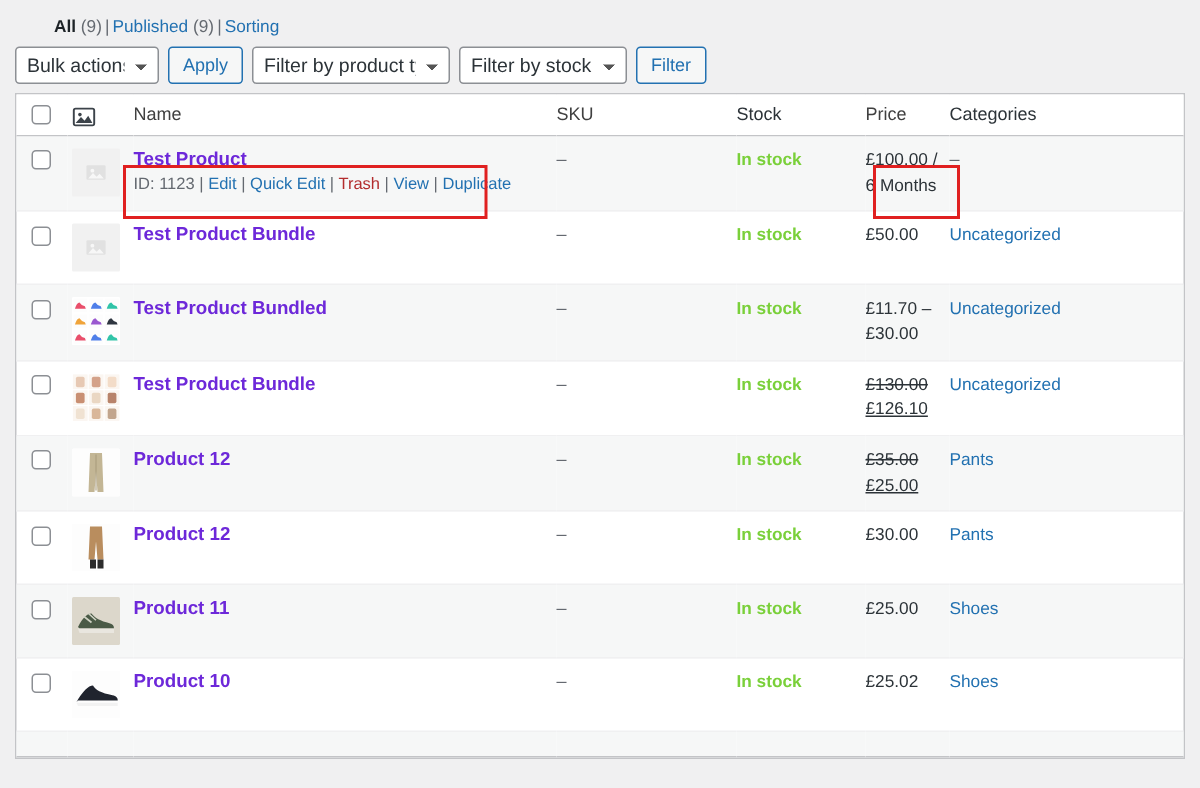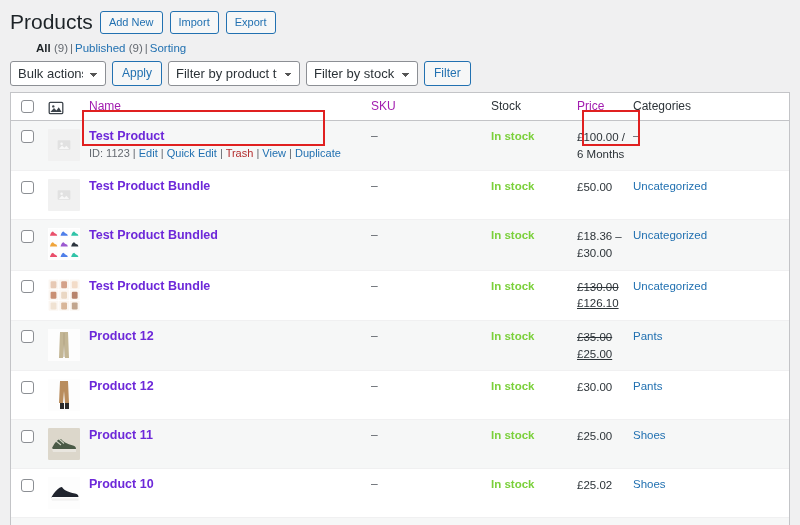--- a/index.html
+++ b/index.html
@@ -56,21 +56,21 @@
   table.wp-list{
     width:780px;border-collapse:separate;border-spacing:0;
     background:#fff;border:1px solid #c3c4c7;border-radius:0;
     table-layout:fixed;
   }
   table.wp-list th,table.wp-list td{text-align:left;vertical-align:top;}
   thead th,tfoot th{
     height:27px;line-height:27px;padding:0;font-weight:400;font-size:12px;color:#2c3338;
     border-bottom:1px solid #c3c4c7;background:#fff;
   }
-  thead th a,tfoot th a{color:#a21caf;text-decoration:none;cursor:pointer;}
+  thead th a,tfoot th a{color:#404040;text-decoration:none;cursor:pointer;}
 
   col.c-cb{width:34px;}
   col.c-thumb{width:44px;}
   col.c-name{width:282px;}
   col.c-sku{width:120px;}
   col.c-stock{width:86px;}
   col.c-price{width:56px;}
   col.c-cat{width:156px;}
 
   .cb-wrap{padding-left:10px;}
@@ -108,26 +108,20 @@
 
   
   .anno{position:absolute;border:2px solid #e02020;box-sizing:border-box;pointer-events:none;}
   .pagearea{position:relative;}
 </style>
 </head>
 <body>
 
 <div class="wrap">
 
-  <div class="page-head">
-    <span class="page-title">Products</span>
-    <a class="page-action">Add New</a>
-    <a class="page-action">Import</a>
-    <a class="page-action">Export</a>
-  </div>
 
   <ul class="subsubsub">
     <li><a class="current">All</a> <span class="count">(9)</span></li><span class="sep">|</span><li><a>Published</a> <span class="count">(9)</span></li><span class="sep">|</span><li><a>Sorting</a></li>
   </ul>
 
   <div class="tablenav top">
     <select class="sel bulk">
       <option>Bulk actions</option>
     </select>
     <button class="btn-sec">Apply</button>
@@ -248,21 +242,21 @@
                   </g>
                   <g transform="translate(22.2,22.2)">
                     <rect width="9" height="9" fill="#fdfdfd"></rect>
                     <path d="M1 6.6 Q2.2 2.6 4 2.6 Q5 4.4 7.6 5.2 L8.2 6.8 L1 6.8 Z" fill="#31c4a8"></path>
                   </g>
                 </svg></span>
             </td>
             <td><a class="prod-name">Test Product Bundled</a></td>
             <td><span class="dash">–</span></td>
             <td><span class="instock">In stock</span></td>
-            <td><span class="price"><span>£18.36 –</span><br><span>£30.00</span></span></td>
+            <td><span class="price"><span>£11.70 –</span><br><span>£30.00</span></span></td>
             <td class="cat"><a>Uncategorized</a></td>
           </tr>
           <tr>
             <td><span class="cb-wrap"><input type="checkbox" class="cbx" style=""></span></td>
             <td class="thumb-head">
               <span class="thumb"><svg width="32" height="32" viewBox="0 0 32 32">
                   <rect width="32" height="32" fill="#fff"></rect>
                   <g transform="translate(0.6,0.6)">
                     <rect width="9.8" height="9.8" fill="#fbf6f1"></rect>
                     <rect x="2" y="1.6" width="5.8" height="7" rx="1.2" fill="#e7c9b4"></rect>

